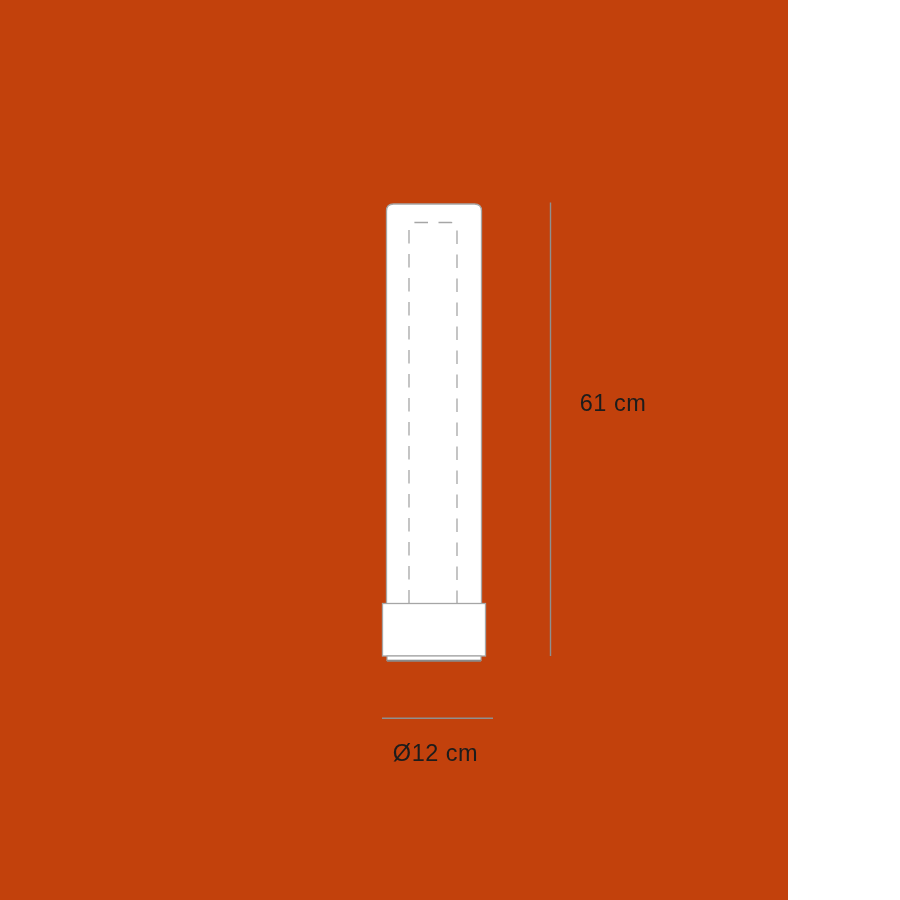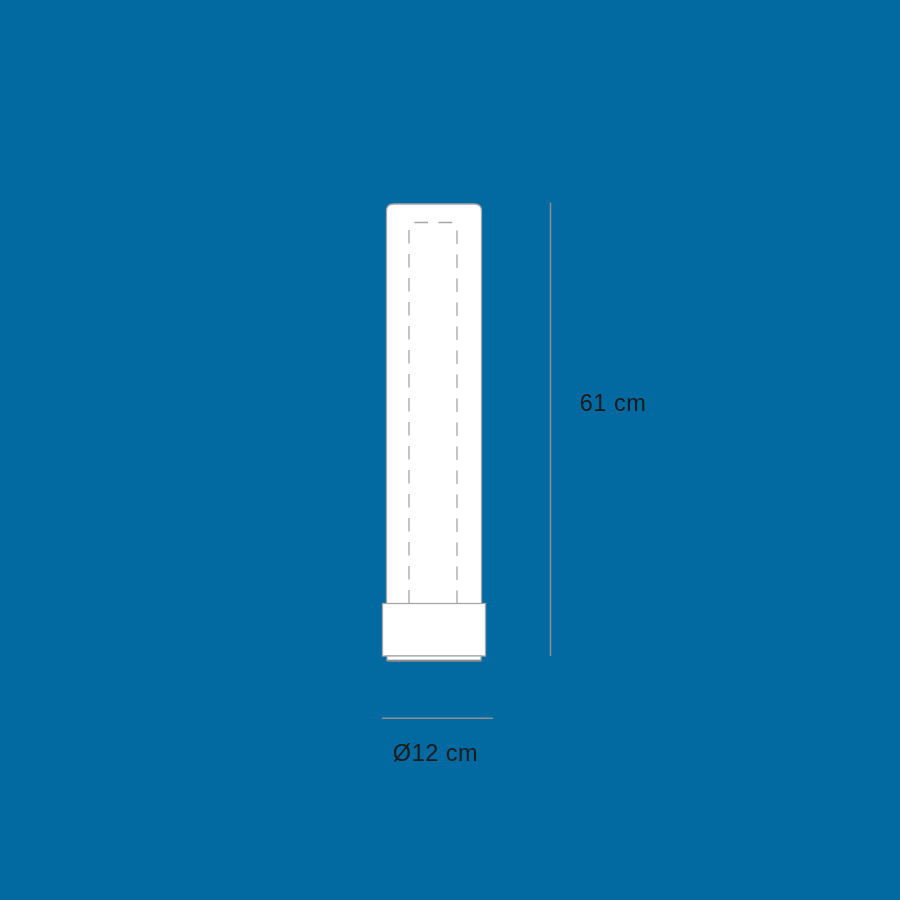--- a/index.html
+++ b/index.html
@@ -6,23 +6,23 @@
     margin: 0;
     padding: 0;
     background: #ffffff;
     width: 900px;
     height: 900px;
     overflow: hidden;
     font-family: "Liberation Sans", sans-serif;
   }
   .stage {
     position: relative;
-    width: 900px;
+    width: 788px;
     height: 900px;
-    background: #0369a1;
+    background: #c2410c;
   }
   svg text {
     fill: #1c1c1c;
     font-family: "Liberation Sans", "DejaVu Sans", sans-serif;
     font-size: 23.5px;
     letter-spacing: 0.5px;
   }
 </style>
 </head>
 <body>

